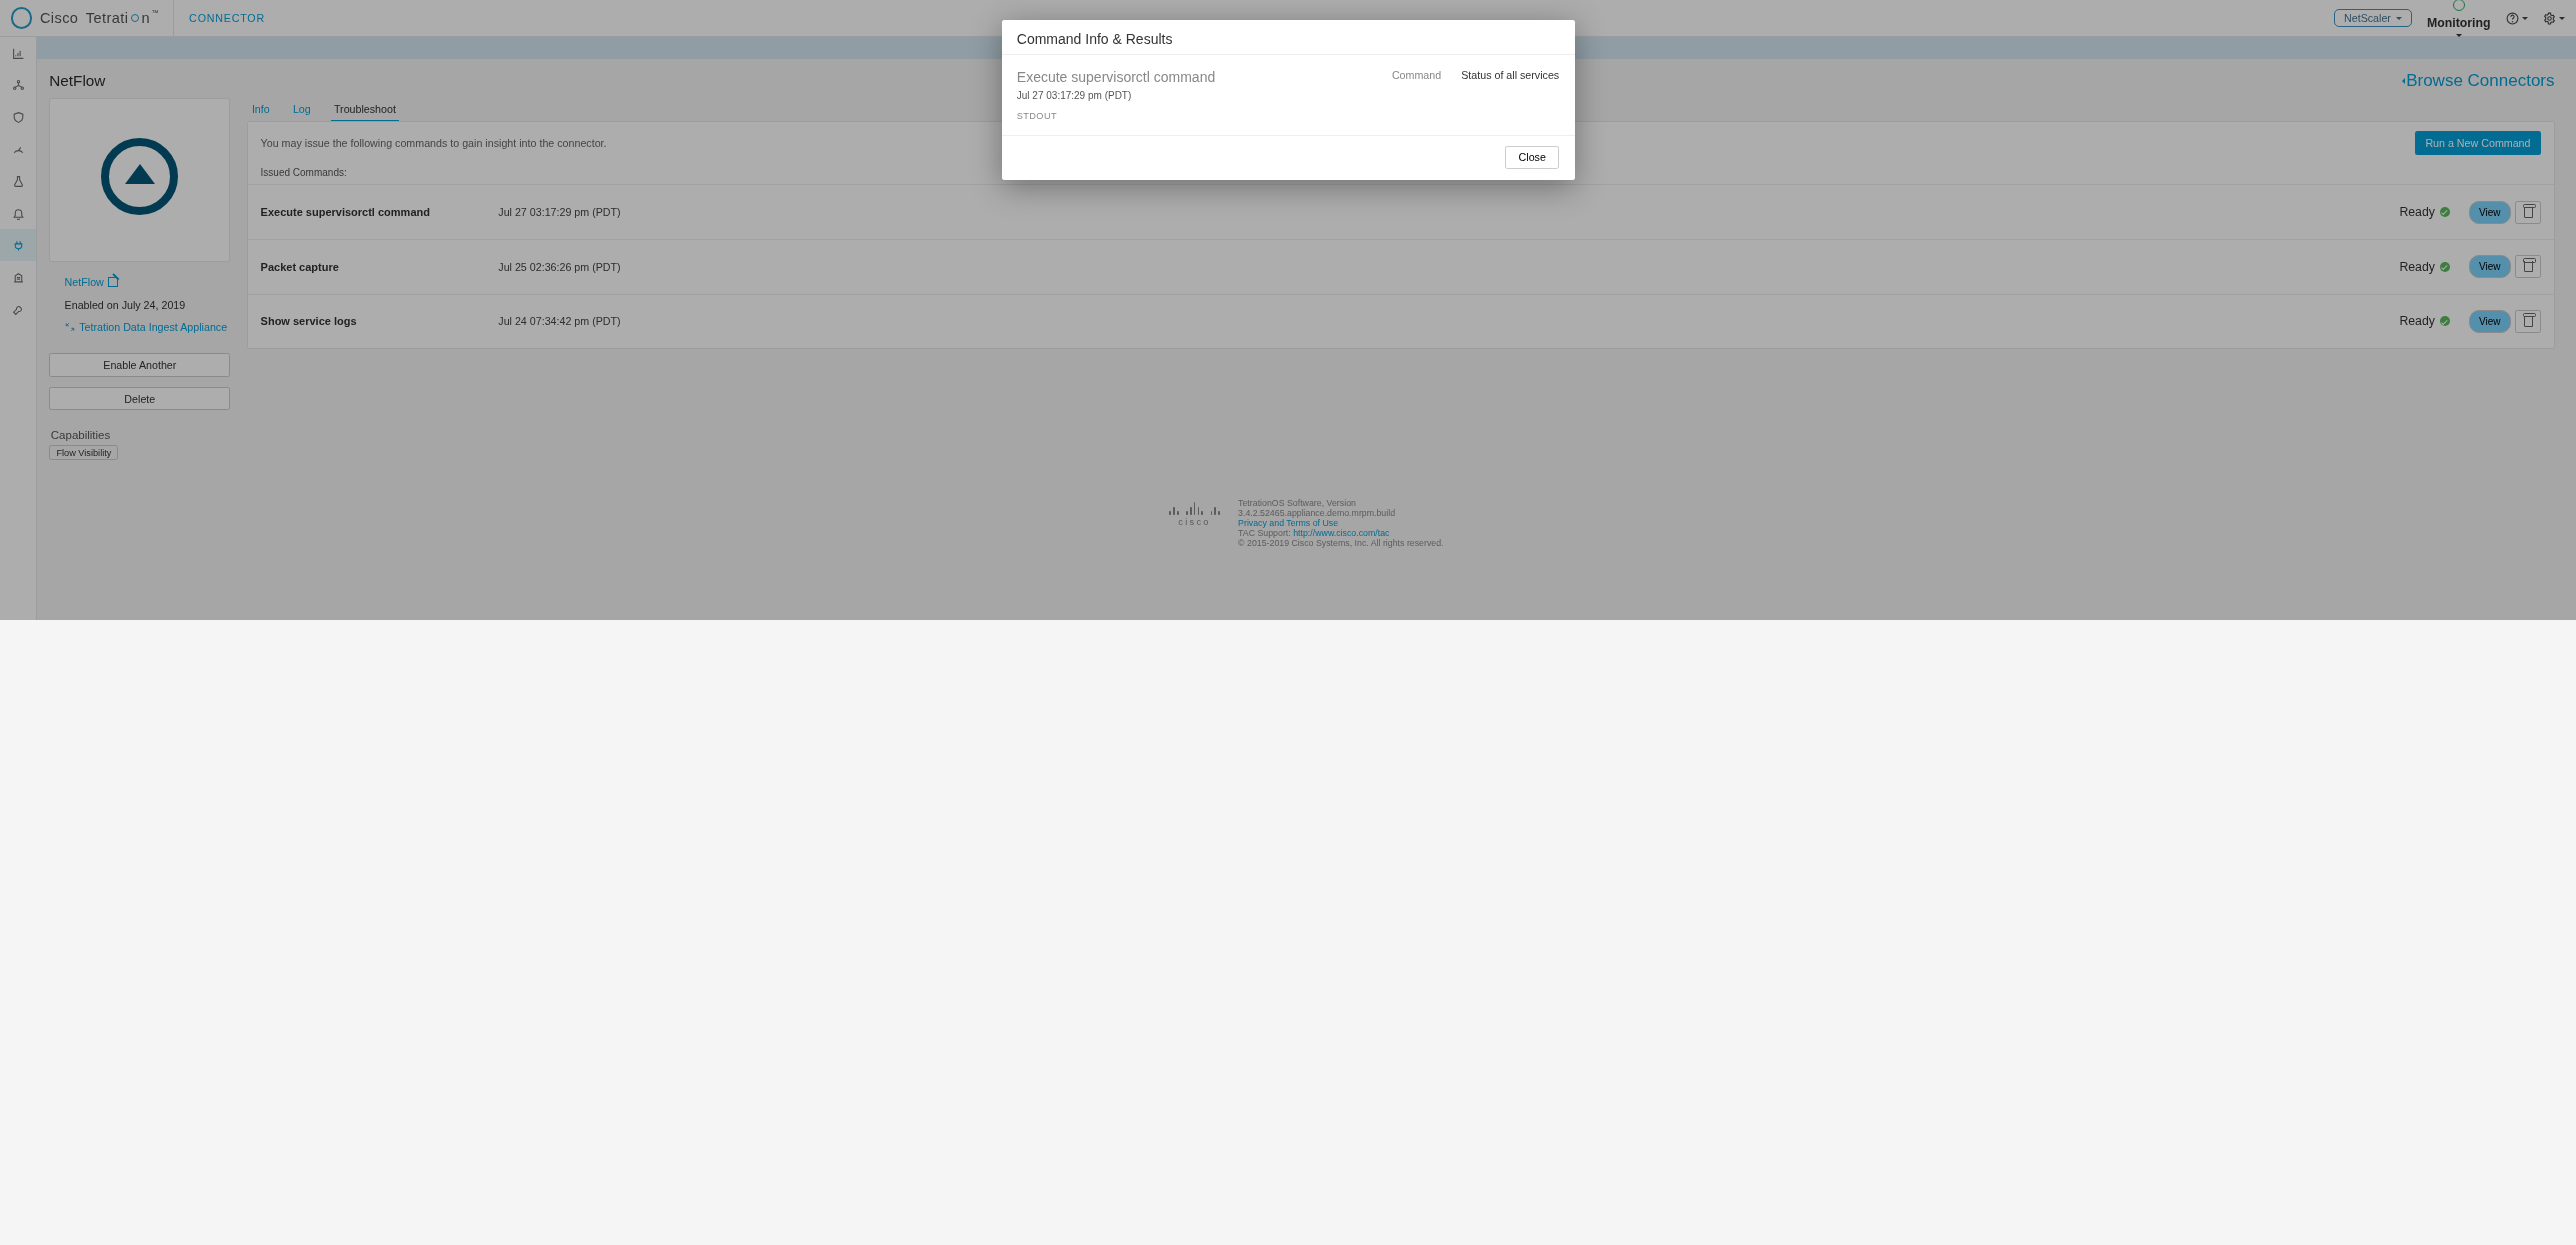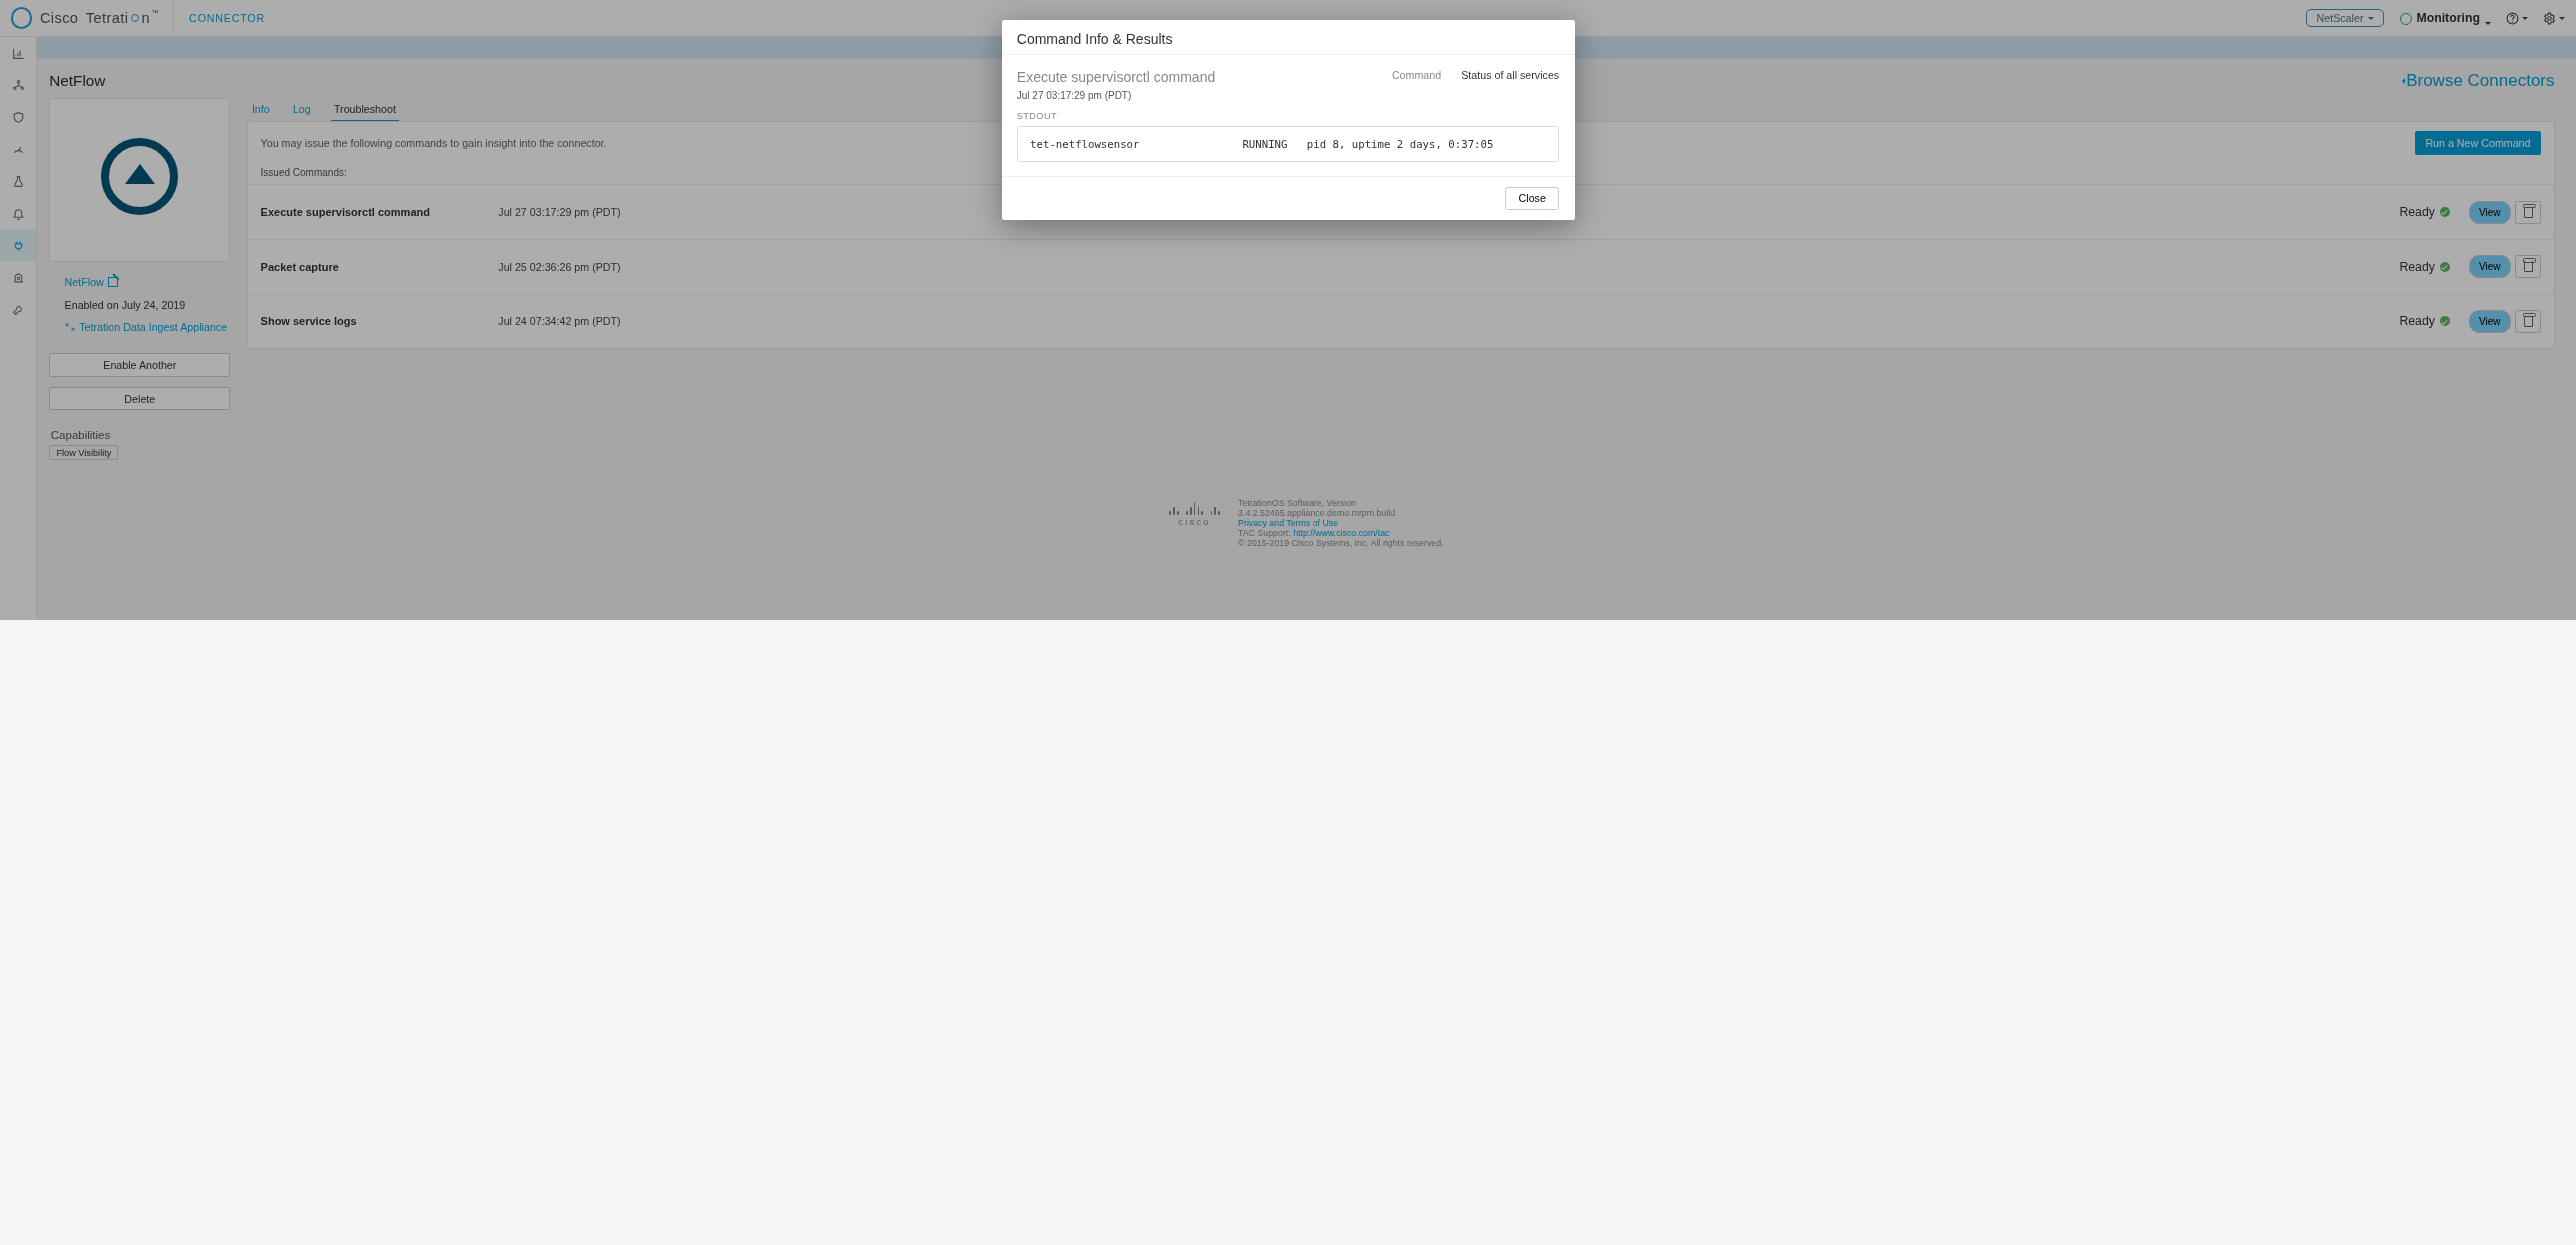--- a/index.html
+++ b/index.html
@@ -55,21 +55,21 @@
     .scope-pill {
       background: #fff;
       border: 1.5px solid #3a93c8;
       border-radius: 5px;
       padding: 2.3px 9.2px;
       color: #437394;
       font-size: 10.7px;
       display: flex; align-items:center; gap:4.6px;
     }
     .caret-down { width:0;height:0;border-left:3.1px solid transparent;border-right:3.1px solid transparent;border-top:3.8px solid currentColor; display:inline-block;}
-    .monitoring { color:#333; font-weight:600; font-size:12.3px; display:flex; align-items:flex-end; gap:4.6px;}
+    .monitoring { color:#333; font-weight:600; font-size:12.3px; display:flex; align-items:center; gap:4.6px;flex-direction:column;}
     .heart-icon-top { width:12.3px;height:12.3px;border:1.5px solid #27ae60;border-radius:50%;display:inline-block;position:relative;}
     .top-icon { color:#444; display:flex;align-items:center;gap:3.1px; }
     .top-icon svg { width:13px;height:13px; }
 
     
     .layout { display:flex; }
     .left-rail {
       width:37px;
       background:#fff;
       border-right:0.8px solid #e5e6e7;
@@ -395,20 +395,19 @@
         <div>
           <div class="cmd-title">Execute supervisorctl command</div>
           <div class="cmd-ts">Jul 27 03:17:29 pm (PDT)</div>
         </div>
         <div class="cmd-tabs">
           <span class="t1">Command</span>
           <span class="t2">Status of all services</span>
         </div>
       </div>
       <div class="stdout-label">STDOUT</div>
-      <div class="stdout-box">tet-netflowsensor                RUNNING   pid 8, uptime 2 days, 0:37:05</div>
     </div>
     <div class="modal-footer">
       <button class="close-btn">Close</button>
     </div>
   </div>
 </div>
 
 
 </body></html>

